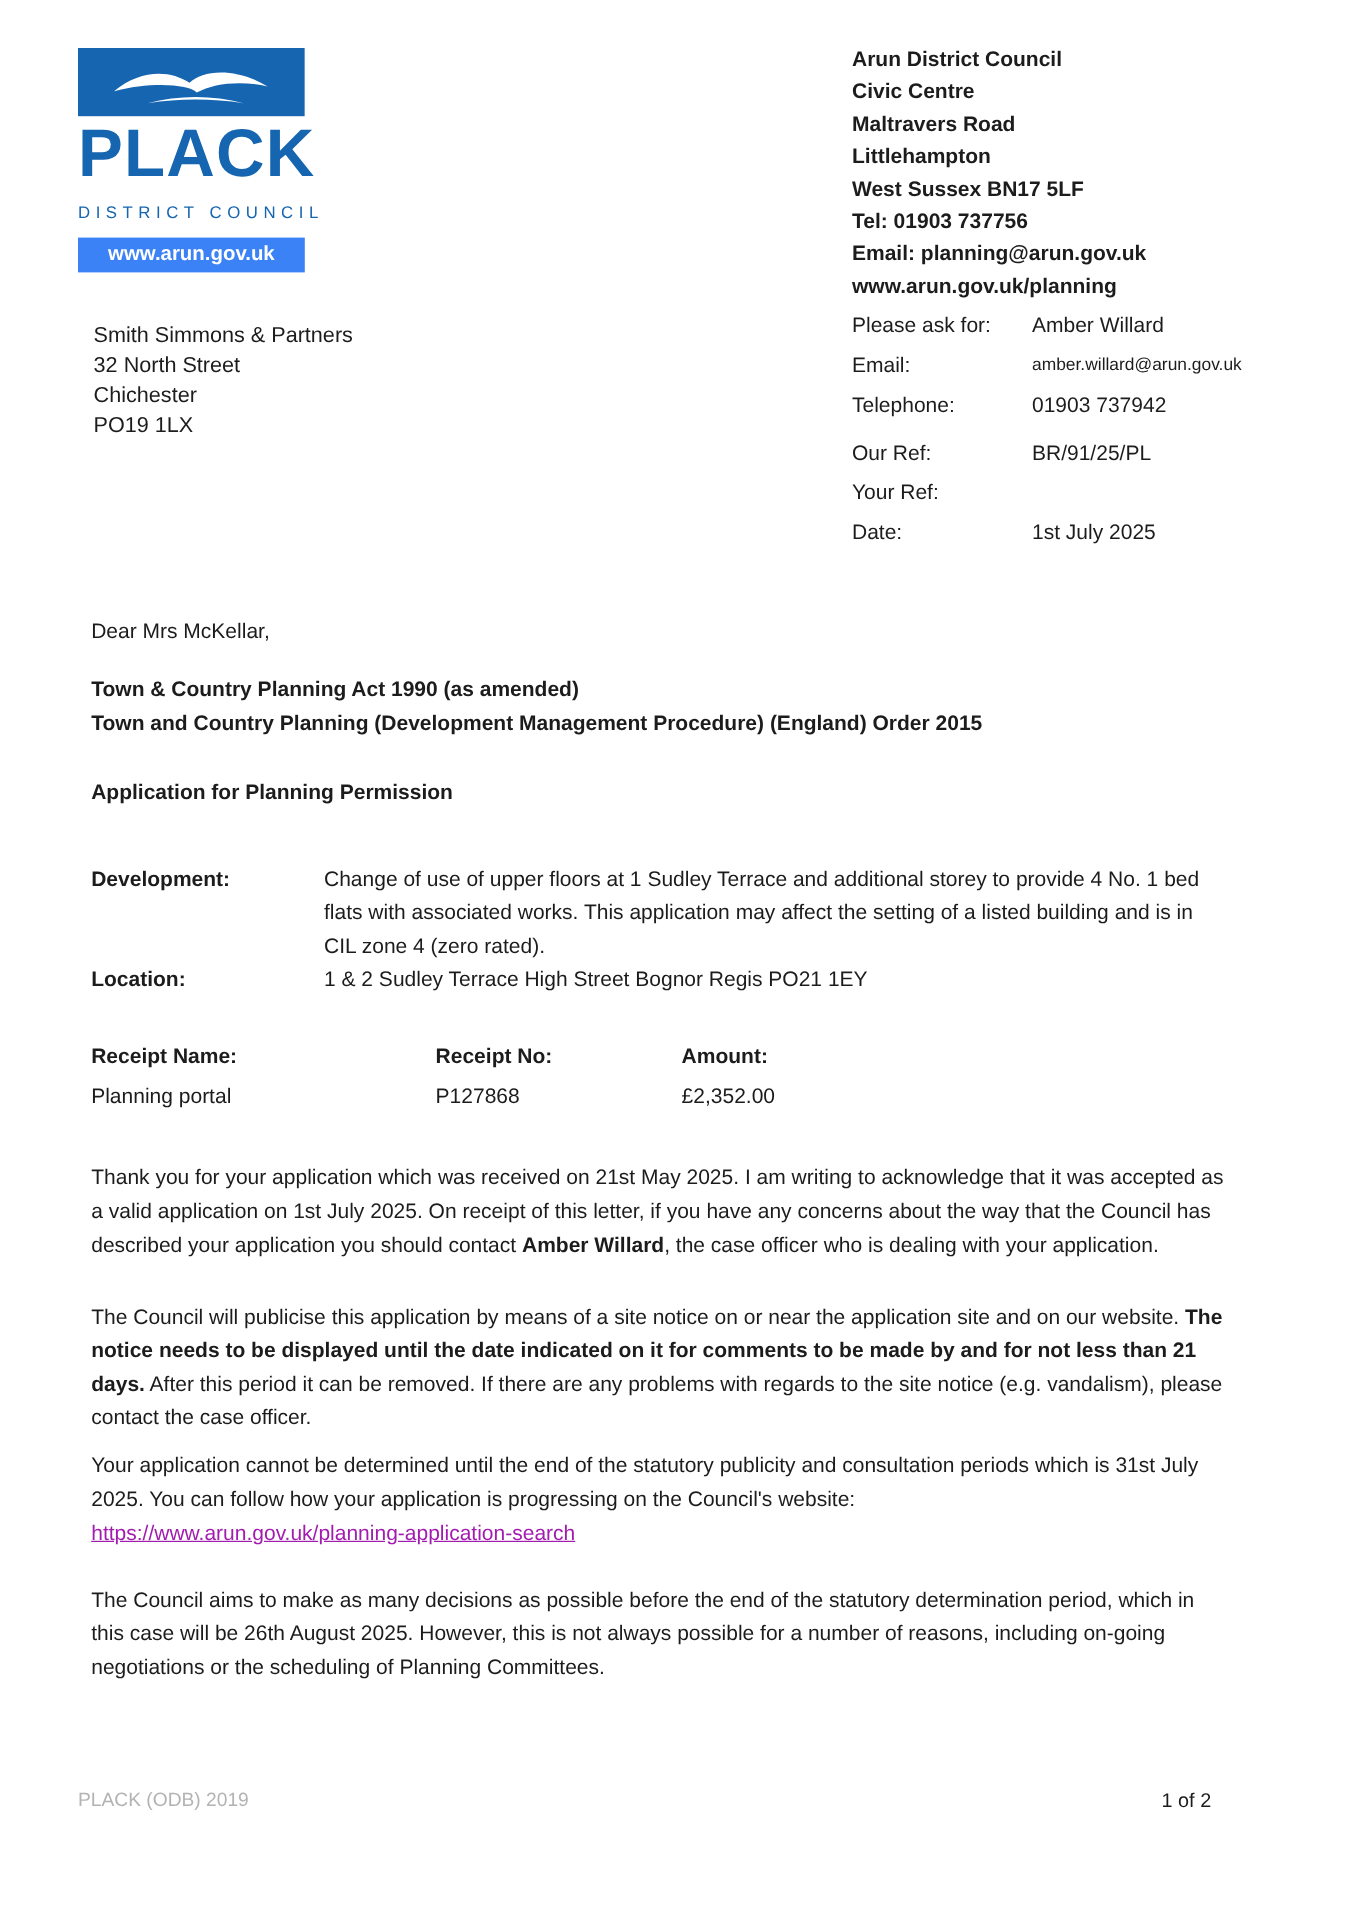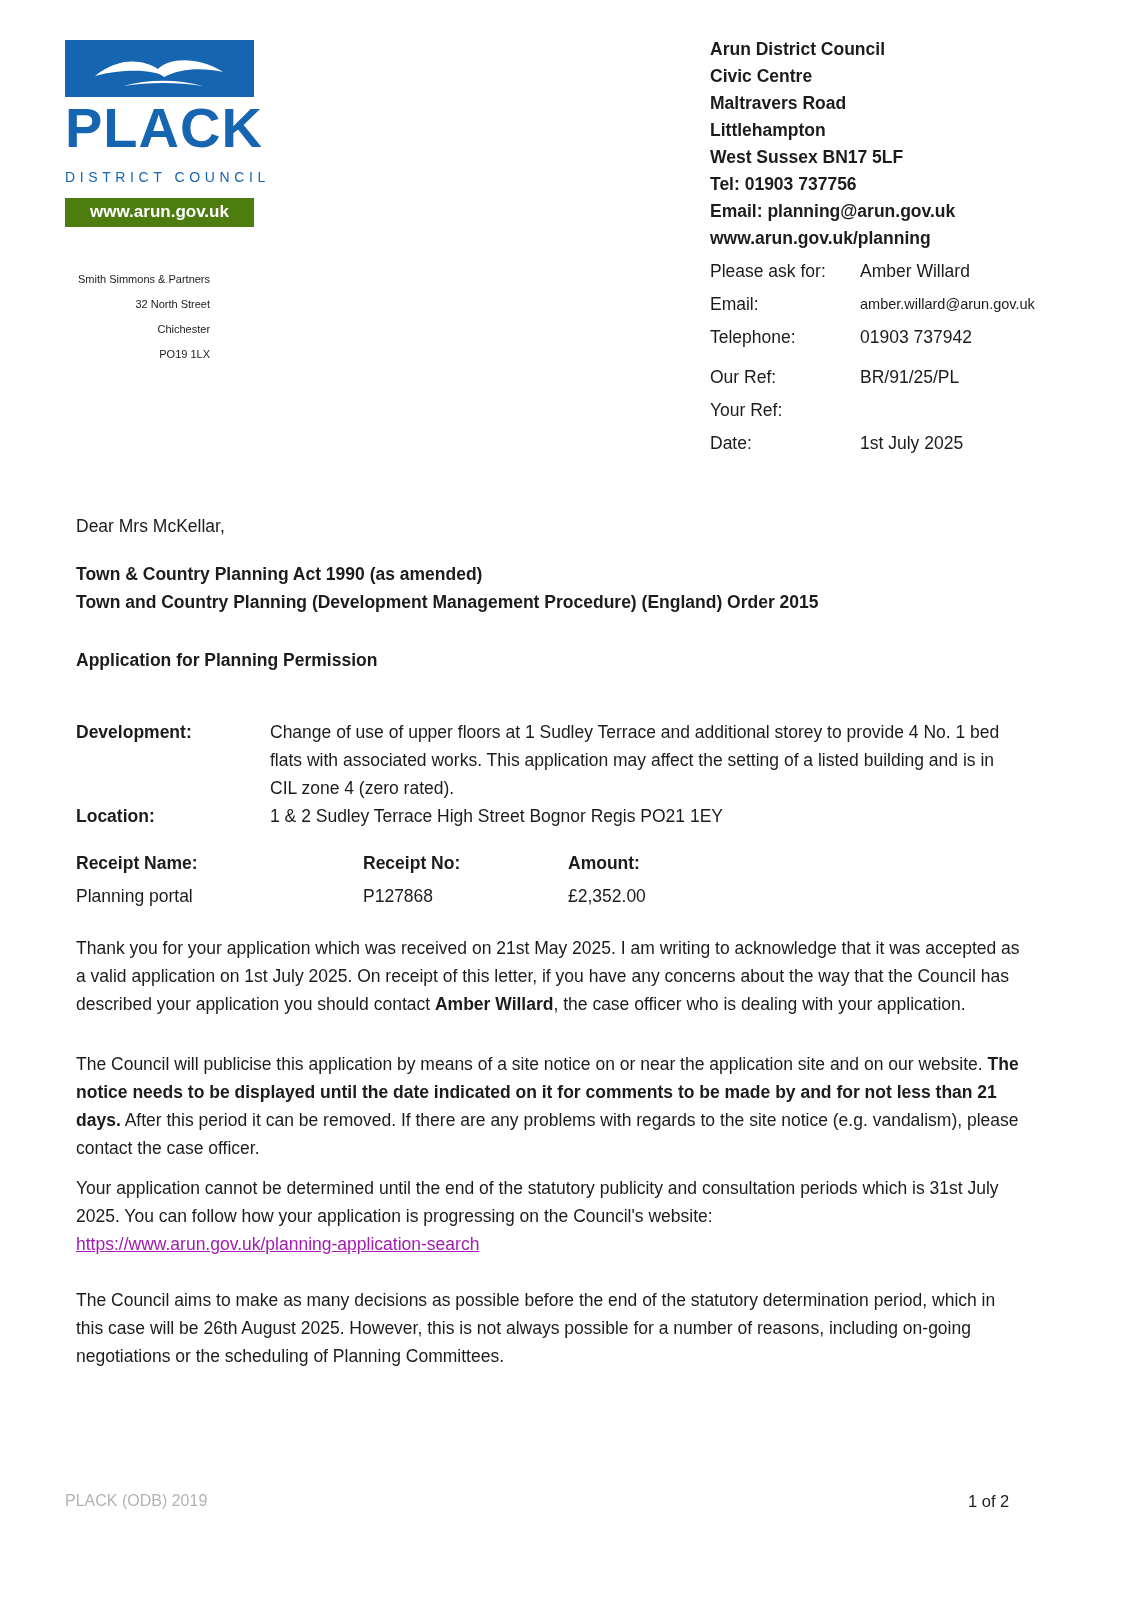--- a/index.html
+++ b/index.html
@@ -5,58 +5,58 @@
   * { margin:0; padding:0; box-sizing:border-box; }
   html,body { background:#ffffff; }
   body { font-family:"Liberation Sans", sans-serif; color:#1c1c1c; }
   .page { position:relative; width:1130px; height:1600px; background:#ffffff; overflow:hidden; }
 
   
   .logo { position:absolute; left:65px; top:40px; width:189px; }
   .logo-graphic { width:189px; height:57px; display:block; }
   .logo-name { font-size:56px; font-weight:bold; color:#1565b0; letter-spacing:1px; line-height:1.0; margin-top:3px; }
   .logo-sub { font-size:14px; font-weight:normal; color:#1565b0; letter-spacing:4.6px; margin-top:13px; white-space:nowrap; }
-  .logo-webbar { margin-top:13px; background:#4d7c0f; color:#ffffff; font-weight:bold; font-size:17px; text-align:center; padding:4px 0 5px 0; }
+  .logo-webbar { margin-top:13px; background:#3b82f6; color:#ffffff; font-weight:bold; font-size:17px; text-align:center; padding:4px 0 5px 0; }
 
   
   .rightcol { position:absolute; left:710px; top:36px; width:370px; font-size:17.5px; }
   .council-lines span { display:block; font-weight:bold; line-height:27px; }
   .council-contact { margin-top:0; }
   .council-contact span { display:block; font-weight:bold; line-height:27px; }
   .contact-rows { margin-top:6px; }
   .crow { display:flex; line-height:27px; margin-bottom:6px; }
   .crow .lbl { width:150px; flex:none; }
   .crow .val { flex:1; }
   .crow .val.small { font-size:14.5px; line-height:27px; }
   .crow.gap-top { margin-top:13px; }
 
   
-  .recipient { position:absolute; left:78px; top:267px; font-size:11px; line-height:25px;text-align:right; }
+  .recipient { position:absolute; left:78px; top:267px; font-size:18px; line-height:25px; }
   .recipient span { display:block; }
 
   
   .body { position:absolute; left:76px; top:512px; width:948px; font-size:17.5px; line-height:28px; }
   .heads { margin-top:20px; font-weight:bold; }
   .apph { margin-top:30px; font-weight:bold; }
   .devrow { display:flex; margin-top:44px; }
   .devrow .dlabel { width:194px; flex:none; font-weight:bold; }
   .devrow .dtext { flex:1; }
   .locrow { display:flex; }
   .locrow .dlabel { width:194px; flex:none; font-weight:bold; }
-  .receipt { margin-top:19px; }
+  .receipt { margin-top:36px; }
   .rcols, .rvals { display:flex; }
   .rcols { font-weight:bold; }
   .rvals { margin-top:5px; }
   .rc1 { width:287px; flex:none; }
   .rc2 { width:205px; flex:none; }
   .rc3 { flex:1; }
   p.para { margin-top:32px; }
   p.para.mt26 { margin-top:12px; }
   p.para.mt28 { margin-top:28px; }
-  p.para.mt36 { margin-top:24px; }
+  p.para.mt36 { margin-top:40px; }
   .b { font-weight:bold; }
   a.link { color:#a21caf; text-decoration:underline; cursor:pointer; }
 
   
   .footer-left { position:absolute; left:65px; top:1492px; color:#b3b3b3; font-size:16px; }
   .footer-right { position:absolute; left:968px; top:1492px; color:#1c1c1c; font-size:16.5px; }
 </style>
 </head>
 <body>
 

